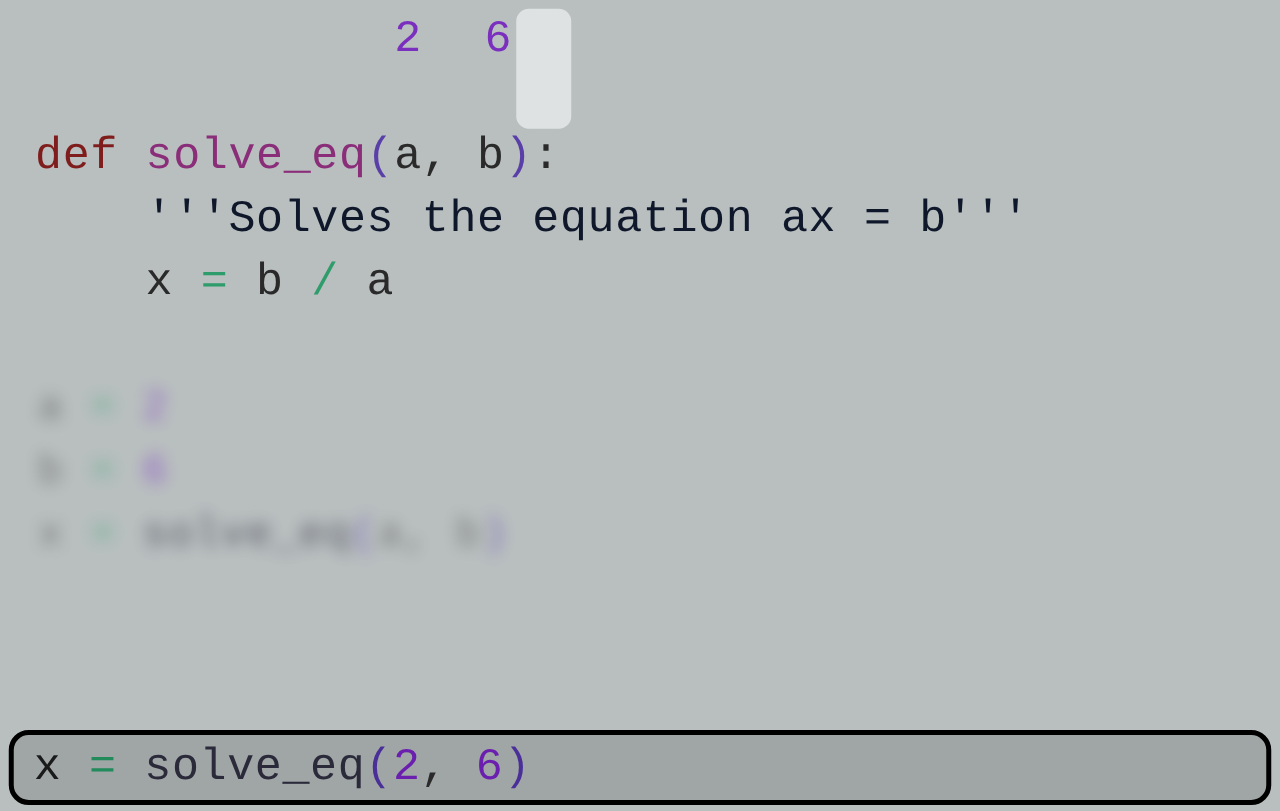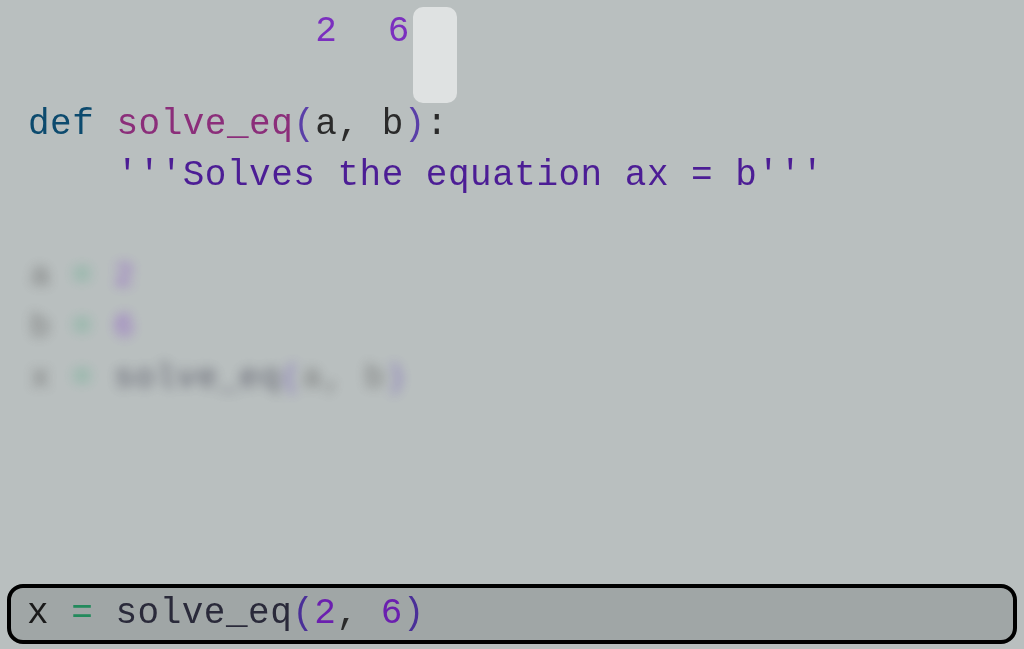--- a/index.html
+++ b/index.html
@@ -44,27 +44,27 @@
     .hl-box {
       position: absolute;
       top: 7px;
       left: 413px;
       width: 44px;
       height: 96px;
       background: rgba(255,255,255,0.55);
       border-radius: 10px;
       z-index: 0;
     }
-    .kw-def { color: #0c4a6e; }
+    .kw-def { color: #7f1d1d; }
     .fn-name { color: #8b2e7a; }
     .paren { color: #5a3fa8; }
     .arg { color: #2a2a2a; }
     .comma { color: #2a2a2a; }
     .colon { color: #2a2a2a; }
-    .docstring { color: #4c1d95; }
+    .docstring { color: #0f172a; }
     .var { color: #2a2a2a; }
     .op-eq { color: #2e9c6b; }
     .op-div { color: #2e9c6b; }
     .kw-return { color: #1e8a8a; }
 
     .blurred-section {
       padding: 0 30px;
       margin-top: 50px;
       filter: blur(6px);
       opacity: 0.8;
@@ -112,20 +112,21 @@
 </head>
 <body>
 
 <div class="hl-box"></div>
 
 <div class="annotation-row rel"><span style="visibility:hidden">def solve_eq(</span><span class="annotation-2">2</span><span style="visibility:hidden">  </span><span class="annotation-6">6</span></div>
 
 <div class="code-area rel">
   <div class="code-line"><span class="kw-def">def </span><span class="fn-name">solve_eq</span><span class="paren">(</span><span class="arg">a</span><span class="comma">, </span><span class="arg">b</span><span class="paren">)</span><span class="colon">:</span></div>
   <div class="code-line"><span class="docstring">    '''Solves the equation ax = b'''</span></div>
+  <div class="code-line"><span>    </span><span class="var">x</span><span class="op-eq"> = </span><span class="var">b</span><span class="op-div"> / </span><span class="var">a</span></div>
 </div>
 
 <div class="blurred-section">
   <div class="blurred-line"><span class="blur-var">a</span><span class="blur-eq"> = </span><span class="blur-num">2</span></div>
   <div class="blurred-line"><span class="blur-var">b</span><span class="blur-eq"> = </span><span class="blur-num">6</span></div>
   <div class="blurred-line"><span class="blur-var">x</span><span class="blur-eq"> = </span><span class="blur-fn">solve_eq</span><span class="blur-paren">(</span><span class="blur-var">a</span><span class="blur-var">, </span><span class="blur-var">b</span><span class="blur-paren">)</span></div>
 </div>
 
 <div class="bottom-bar"><span class="bb-var">x</span><span class="bb-eq"> = </span><span class="bb-fn">solve_eq</span><span class="bb-paren">(</span><span class="bb-num">2</span><span class="bb-comma">, </span><span class="bb-num">6</span><span class="bb-paren">)</span></div>
 

